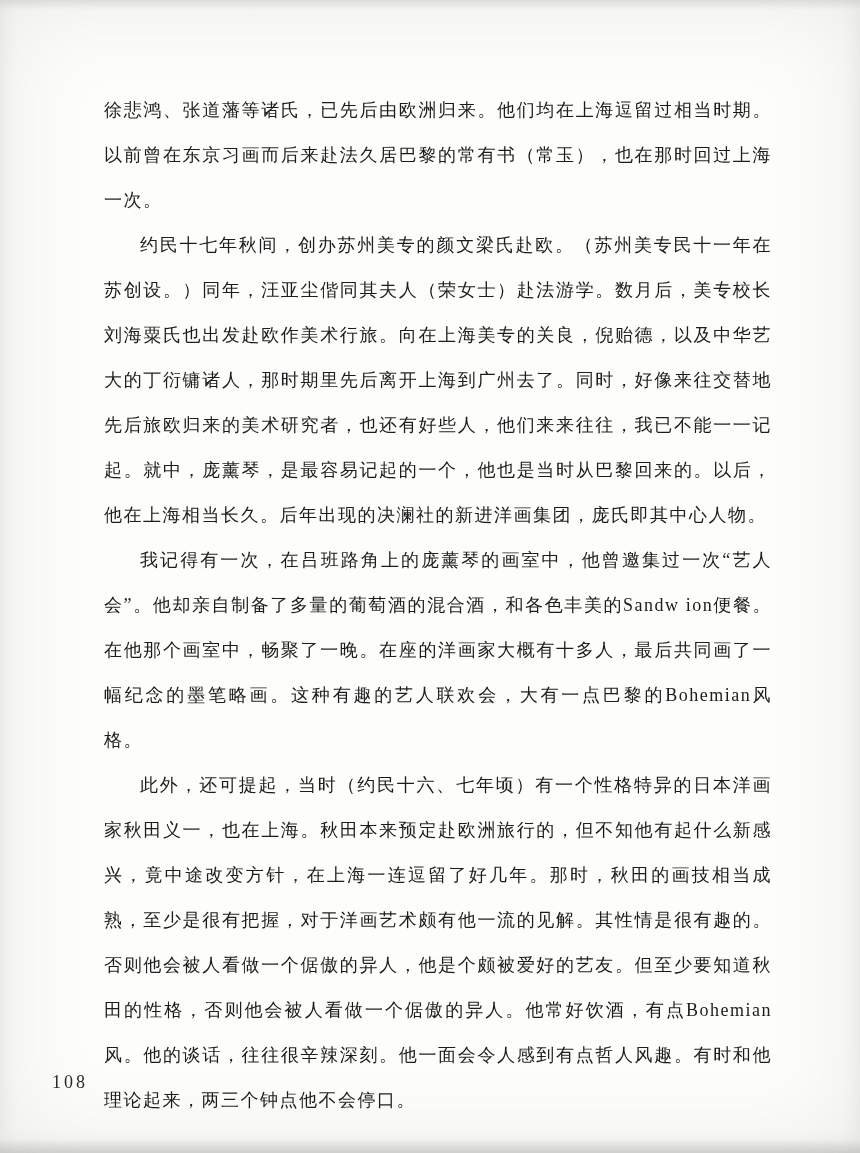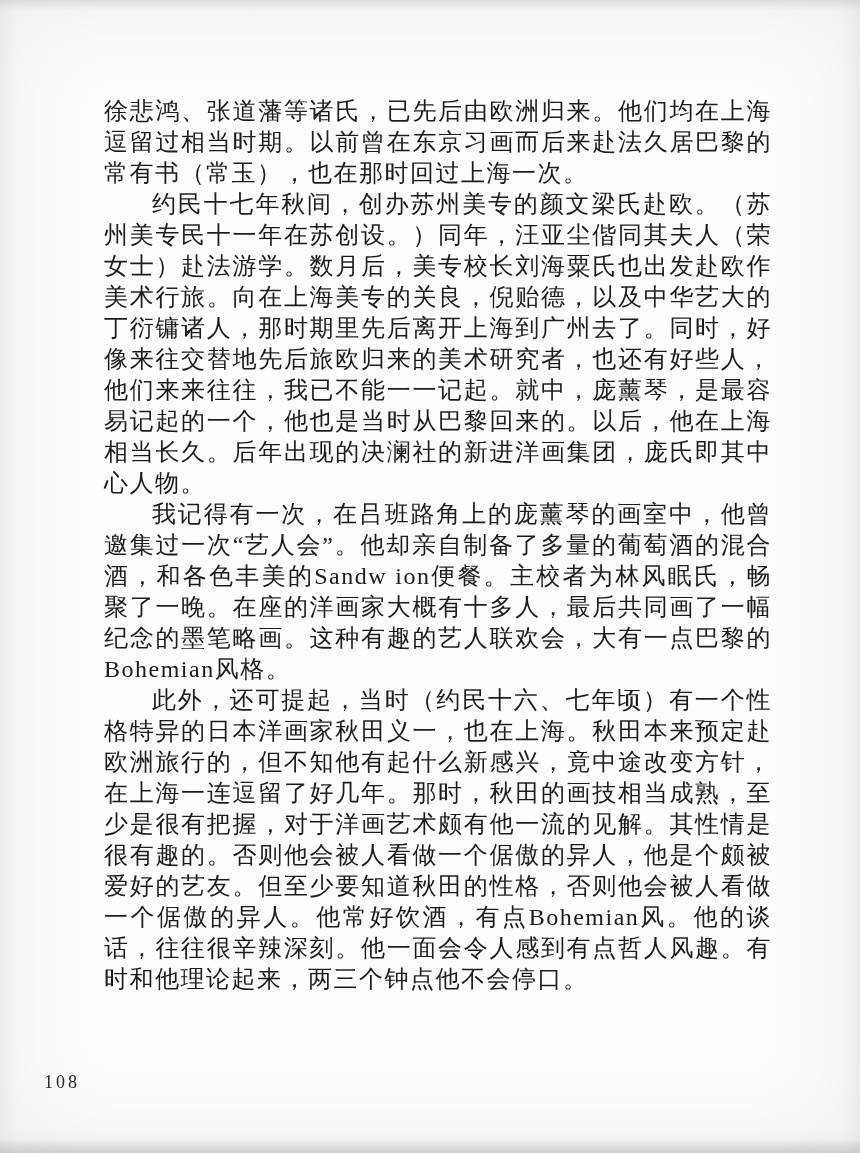--- a/index.html
+++ b/index.html
@@ -14,38 +14,38 @@
     margin: 0 auto;
     background: #fdfdfb;
     box-shadow: inset 0 0 90px rgba(110,110,105,0.14), inset 0 -6px 18px rgba(100,100,95,0.10);
     overflow: hidden;
     font-family: "Liberation Serif", "DejaVu Serif", serif;
     color: #1c1c1c;
   }
   .text-block {
     position: absolute;
     left: 104px;
-    top: 96px;
+    top: 88px;
     width: 668px;
-    font-size: 24px;
-    line-height: 31px;
+    font-size: 18px;
+    line-height: 45px;
     letter-spacing: 1.5px;
     text-align: justify;
   }
   .para {
     margin: 0;
     padding: 0;
     text-indent: 2em;
   }
   .para.no-indent {
     text-indent: 0;
   }
   .page-number {
     position: absolute;
-    left: 44px;
+    left: 52px;
     top: 1072px;
     font-size: 18px;
     letter-spacing: 3px;
     color: #2a2a2a;
   }
   
   .scan-edge-bottom {
     position: absolute;
     left: 0;
     bottom: 0;
@@ -64,20 +64,20 @@
 </style>
 </head>
 <body>
 
 <div class="page">
   <div class="scan-edge-top"></div>
 
   <div class="text-block">
     <p class="para no-indent">徐悲鸿、张道藩等诸氏，已先后由欧洲归来。他们均在上海逗留过相当时期。以前曾在东京习画而后来赴法久居巴黎的常有书（常玉），也在那时回过上海一次。</p>
     <p class="para">约民十七年秋间，创办苏州美专的颜文梁氏赴欧。（苏州美专民十一年在苏创设。）同年，汪亚尘偕同其夫人（荣女士）赴法游学。数月后，美专校长刘海粟氏也出发赴欧作美术行旅。向在上海美专的关良，倪贻德，以及中华艺大的丁衍镛诸人，那时期里先后离开上海到广州去了。同时，好像来往交替地先后旅欧归来的美术研究者，也还有好些人，他们来来往往，我已不能一一记起。就中，庞薰琴，是最容易记起的一个，他也是当时从巴黎回来的。以后，他在上海相当长久。后年出现的决澜社的新进洋画集团，庞氏即其中心人物。</p>
-    <p class="para">我记得有一次，在吕班路角上的庞薰琴的画室中，他曾邀集过一次“艺人会”。他却亲自制备了多量的葡萄酒的混合酒，和各色丰美的Sandw ion便餐。主校者为林风眠氏，畅聚了一晚。在座的洋画家大概有十多人，最后共同画了一幅纪念的墨笔略画。这种有趣的艺人联欢会，大有一点巴黎的Bohemian风格。</p>
+    <p class="para">我记得有一次，在吕班路角上的庞薰琴的画室中，他曾邀集过一次“艺人会”。他却亲自制备了多量的葡萄酒的混合酒，和各色丰美的Sandw ion便餐。在他那个画室中，畅聚了一晚。在座的洋画家大概有十多人，最后共同画了一幅纪念的墨笔略画。这种有趣的艺人联欢会，大有一点巴黎的Bohemian风格。</p>
     <p class="para">此外，还可提起，当时（约民十六、七年顷）有一个性格特异的日本洋画家秋田义一，也在上海。秋田本来预定赴欧洲旅行的，但不知他有起什么新感兴，竟中途改变方针，在上海一连逗留了好几年。那时，秋田的画技相当成熟，至少是很有把握，对于洋画艺术颇有他一流的见解。其性情是很有趣的。否则他会被人看做一个倨傲的异人，他是个颇被爱好的艺友。但至少要知道秋田的性格，否则他会被人看做一个倨傲的异人。他常好饮酒，有点Bohemian风。他的谈话，往往很辛辣深刻。他一面会令人感到有点哲人风趣。有时和他理论起来，两三个钟点他不会停口。</p>
   </div>
 
   <div class="page-number">108</div>
 
   <div class="scan-edge-bottom"></div>
 </div>
 
 </body></html>

